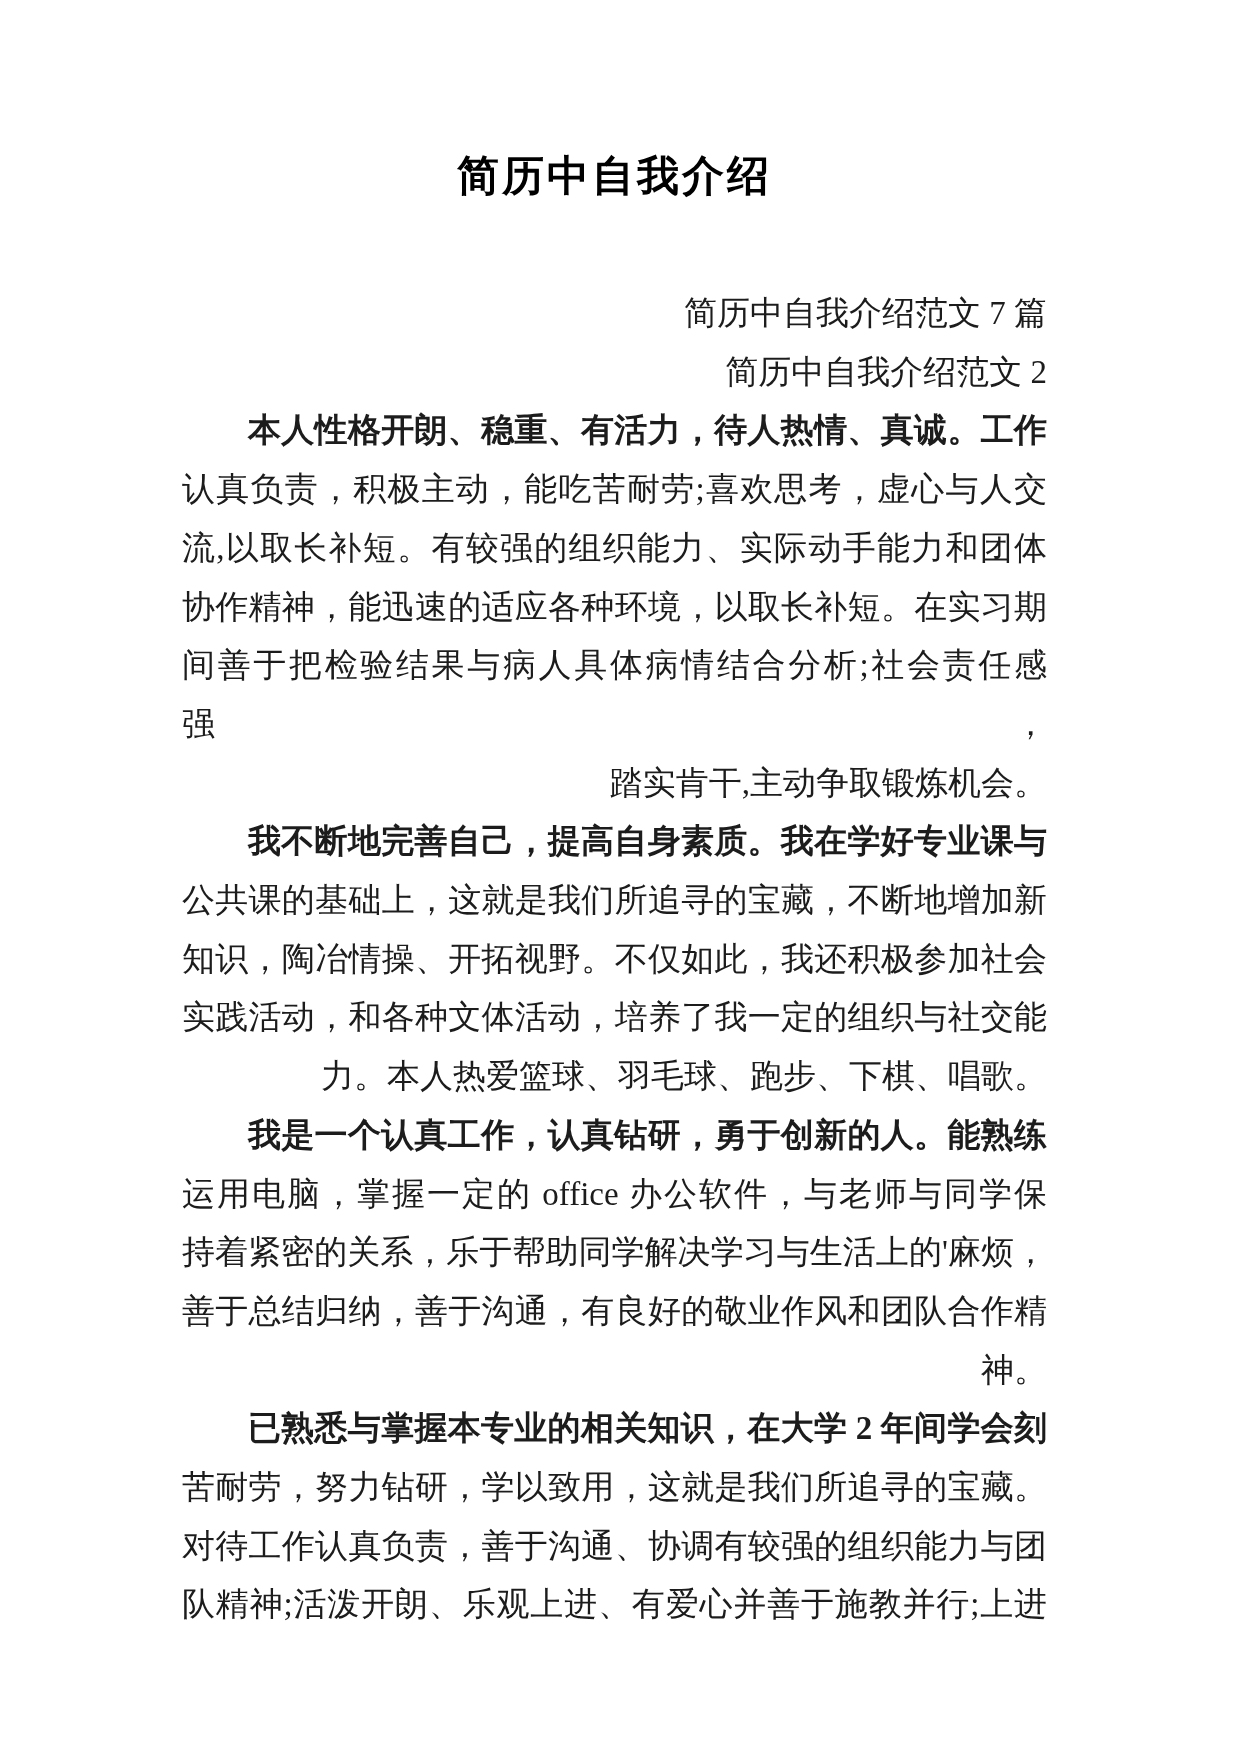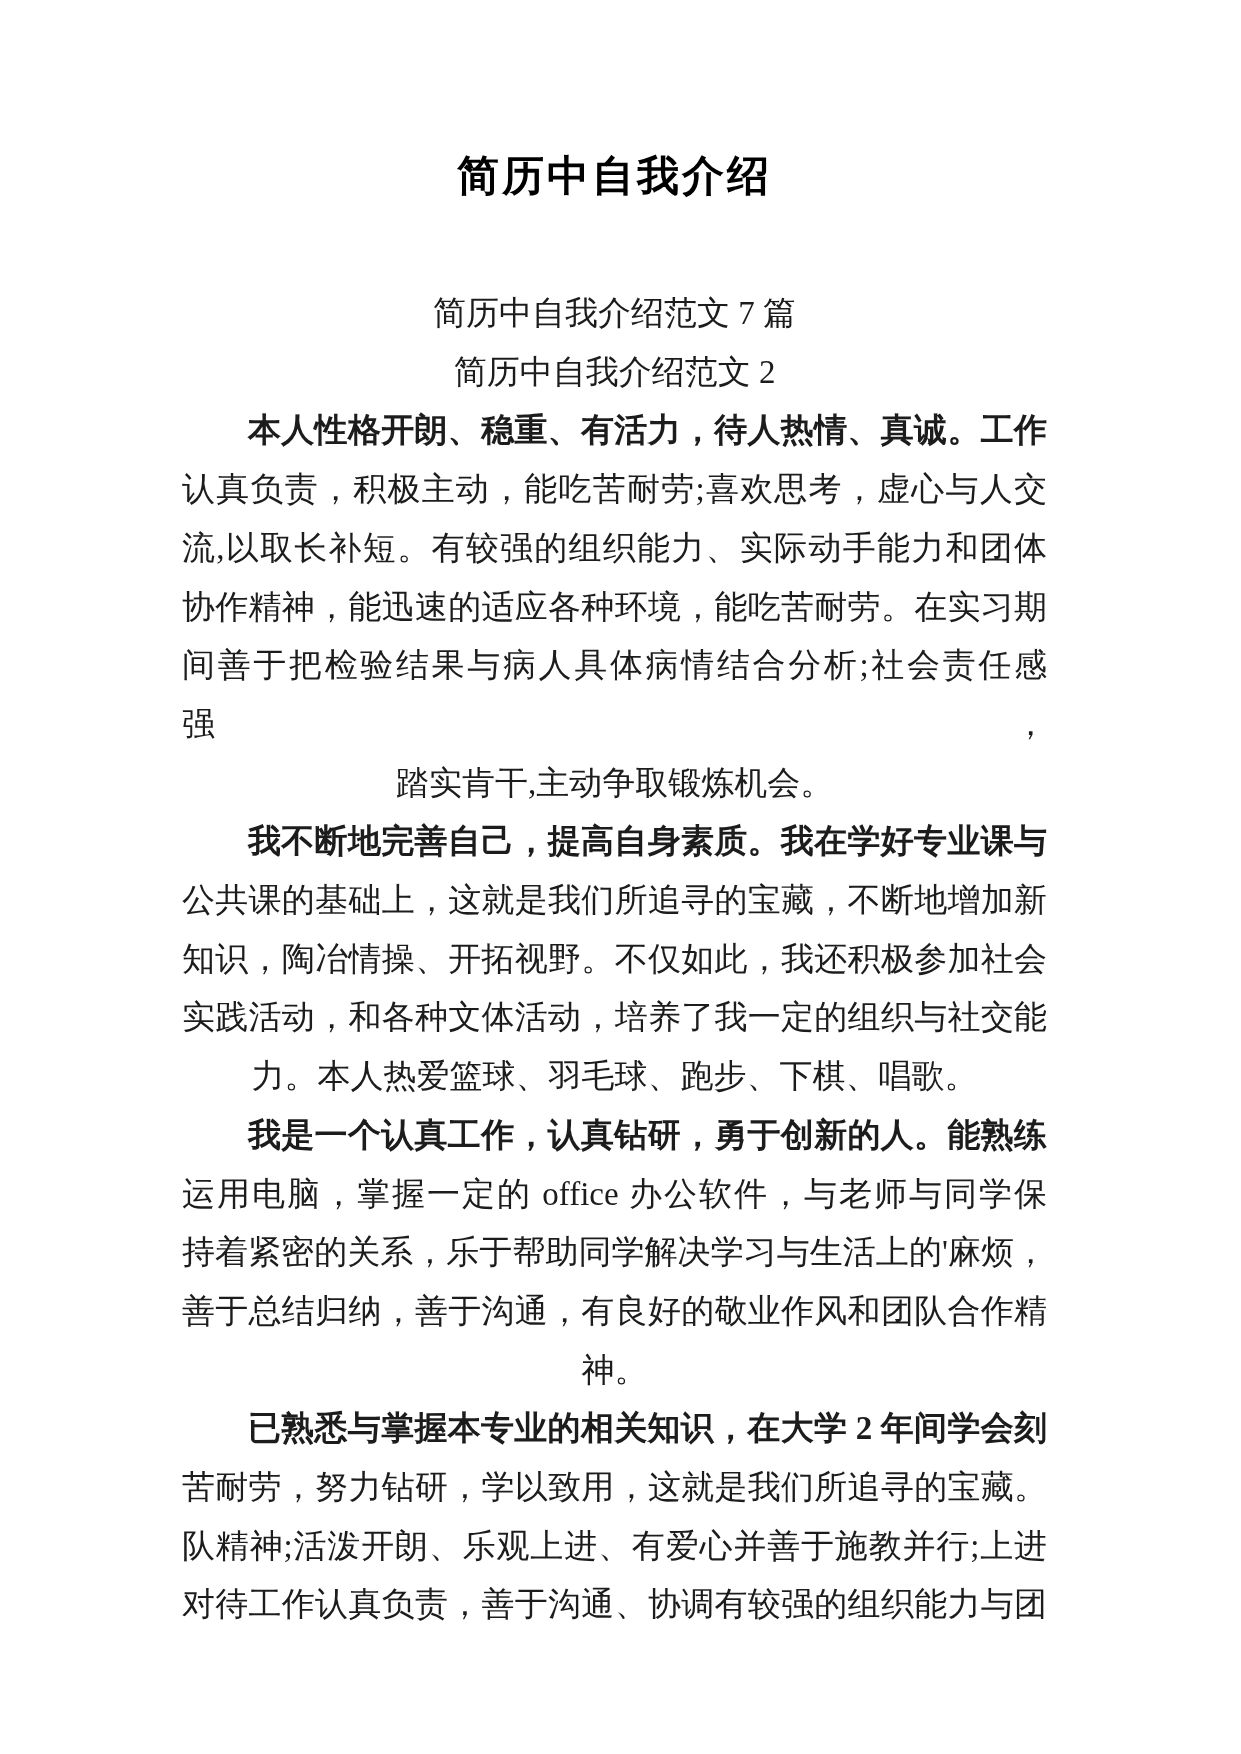--- a/index.html
+++ b/index.html
@@ -31,21 +31,21 @@
     margin-top: 80px;
     font-size: 33px;
     line-height: 58.7px;
   }
   .para {
     margin: 0;
     padding: 0;
   }
   .line {
     min-height: 58.7px;
-    text-align: center;
+    text-align: right;
   }
   .line.j {
     text-align: justify;
     text-align-last: justify;
   }
   .line.indent {
     text-indent: 66px;
     font-weight: bold;
   }
 </style>
@@ -58,38 +58,38 @@
       <div class="para">
         <div class="line">简历中自我介绍范文 7 篇</div>
       </div>
       <div class="para">
         <div class="line">简历中自我介绍范文 2</div>
       </div>
       <div class="para">
         <div class="line j indent">本人性格开朗、稳重、有活力，待人热情、真诚。工作</div>
         <div class="line j">认真负责，积极主动，能吃苦耐劳;喜欢思考，虚心与人交</div>
         <div class="line j">流,以取长补短。有较强的组织能力、实际动手能力和团体</div>
-        <div class="line j">协作精神，能迅速的适应各种环境，能吃苦耐劳。在实习期</div>
+        <div class="line j">协作精神，能迅速的适应各种环境，以取长补短。在实习期</div>
         <div class="line j">间善于把检验结果与病人具体病情结合分析;社会责任感强，</div>
         <div class="line">踏实肯干,主动争取锻炼机会。</div>
       </div>
       <div class="para">
         <div class="line j indent">我不断地完善自己，提高自身素质。我在学好专业课与</div>
         <div class="line j">公共课的基础上，这就是我们所追寻的宝藏，不断地增加新</div>
         <div class="line j">知识，陶冶情操、开拓视野。不仅如此，我还积极参加社会</div>
         <div class="line j">实践活动，和各种文体活动，培养了我一定的组织与社交能</div>
         <div class="line">力。本人热爱篮球、羽毛球、跑步、下棋、唱歌。</div>
       </div>
       <div class="para">
         <div class="line j indent">我是一个认真工作，认真钻研，勇于创新的人。能熟练</div>
         <div class="line j">运用电脑，掌握一定的 office 办公软件，与老师与同学保</div>
         <div class="line j">持着紧密的关系，乐于帮助同学解决学习与生活上的'麻烦，</div>
         <div class="line j">善于总结归纳，善于沟通，有良好的敬业作风和团队合作精</div>
         <div class="line">神。</div>
       </div>
       <div class="para">
         <div class="line j indent">已熟悉与掌握本专业的相关知识，在大学 2 年间学会刻</div>
         <div class="line j">苦耐劳，努力钻研，学以致用，这就是我们所追寻的宝藏。</div>
+        <div class="line j">对待工作认真负责，善于沟通、协调有较强的组织能力与团</div>
         <div class="line j">队精神;活泼开朗、乐观上进、有爱心并善于施教并行;上进</div>
-        <div class="line j">对待工作认真负责，善于沟通、协调有较强的组织能力与团</div>
       </div>
     </div>
 </div>
 
 </body></html>

